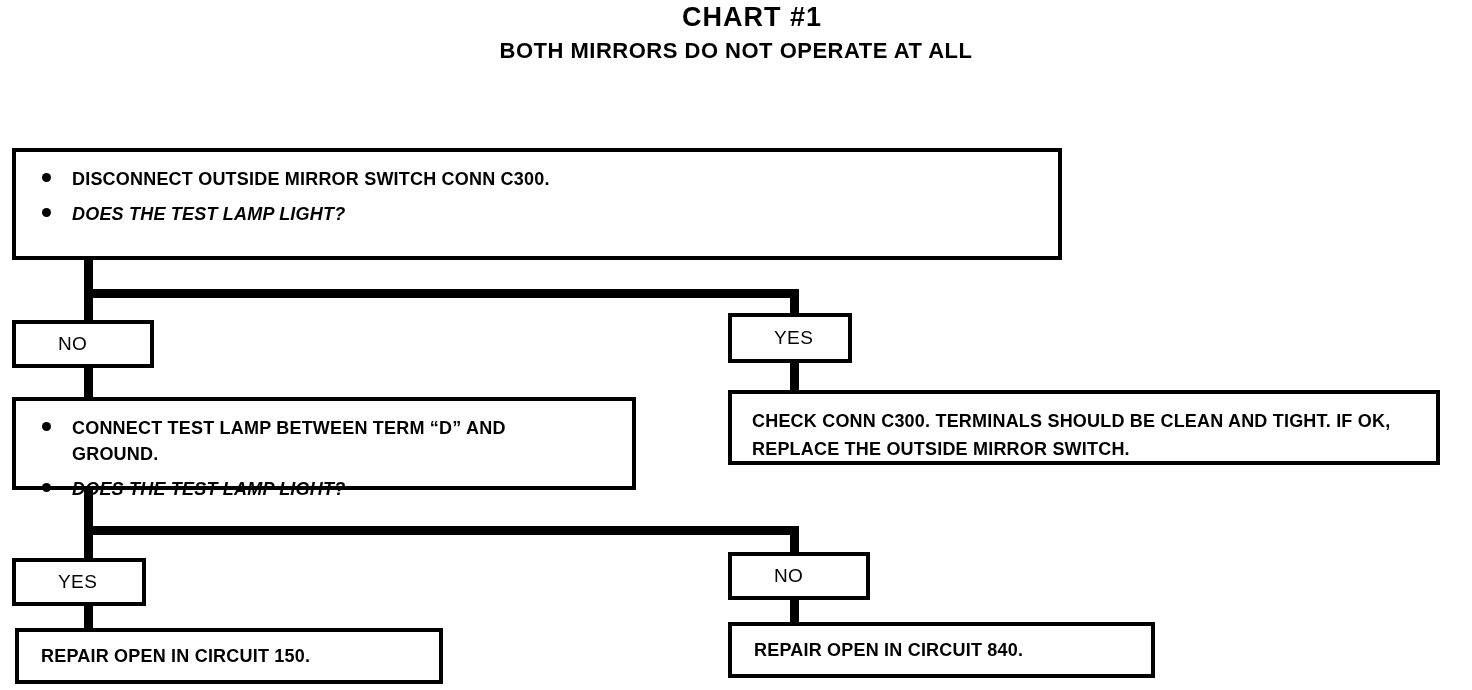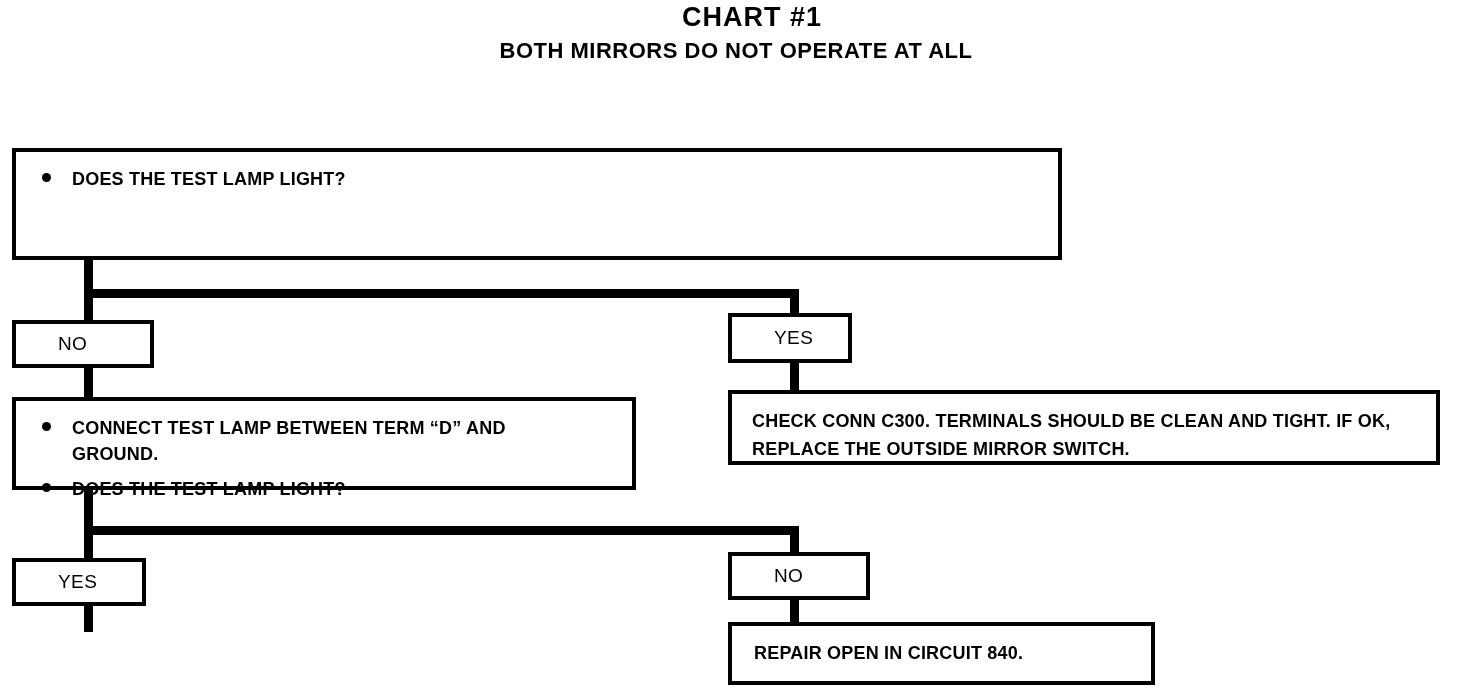--- a/index.html
+++ b/index.html
@@ -62,20 +62,21 @@
   }
 
   
   .bullet-row {
     display: flex;
     align-items: flex-start;
     margin-bottom: 9px;
   }
   .bullet-row:last-child {
     margin-bottom: 0;
+    font-style: italic;
   }
   .bullet-dot {
     flex: 0 0 auto;
     width: 9px;
     height: 9px;
     border-radius: 50%;
     background: #000000;
     margin: 7px 21px 0 10px;
   }
   .bullet-text {
@@ -137,20 +138,24 @@
 
   <div class="line" style="left:790px; top:526px; width:9px; height:32px;"></div>
 
   <div class="line" style="left:84px; top:606px; width:9px; height:26px;"></div>
 
   <div class="line" style="left:790px; top:600px; width:9px; height:26px;"></div>
 
   <div class="box box-instr" style="left:12px; top:148px; width:1050px; height:112px;">
     <div class="bullet-row">
       <span class="bullet-dot"></span>
+      <span class="bullet-text">DISCONNECT OUTSIDE MIRROR SWITCH CONN C300.</span>
+    </div>
+    <div class="bullet-row">
+      <span class="bullet-dot"></span>
       <span class="bullet-text">DOES THE TEST LAMP LIGHT?</span>
     </div>
   </div>
 
   <div class="box box-decision" style="left:12px; top:320px; width:142px; height:48px;">
     <span class="decision-label">NO</span>
   </div>
 
   <div class="box box-decision" style="left:728px; top:313px; width:124px; height:50px;">
     <span class="decision-label">YES</span>
@@ -172,18 +177,21 @@
   </div>
 
   <div class="box box-decision" style="left:12px; top:558px; width:134px; height:48px;">
     <span class="decision-label">YES</span>
   </div>
 
   <div class="box box-decision" style="left:728px; top:552px; width:142px; height:48px;">
     <span class="decision-label">NO</span>
   </div>
 
+  <div class="box box-result" style="left:15px; top:628px; width:428px; height:56px;">
+    <div class="result-text">REPAIR OPEN IN CIRCUIT 150.</div>
+  </div>
 
-  <div class="box box-result" style="left:728px; top:622px; width:427px; height:63px;">
+  <div class="box box-result" style="left:728px; top:622px; width:427px; height:56px;">
     <div class="result-text">REPAIR OPEN IN CIRCUIT 840.</div>
   </div>
 
 </div>
 
 </body></html>

